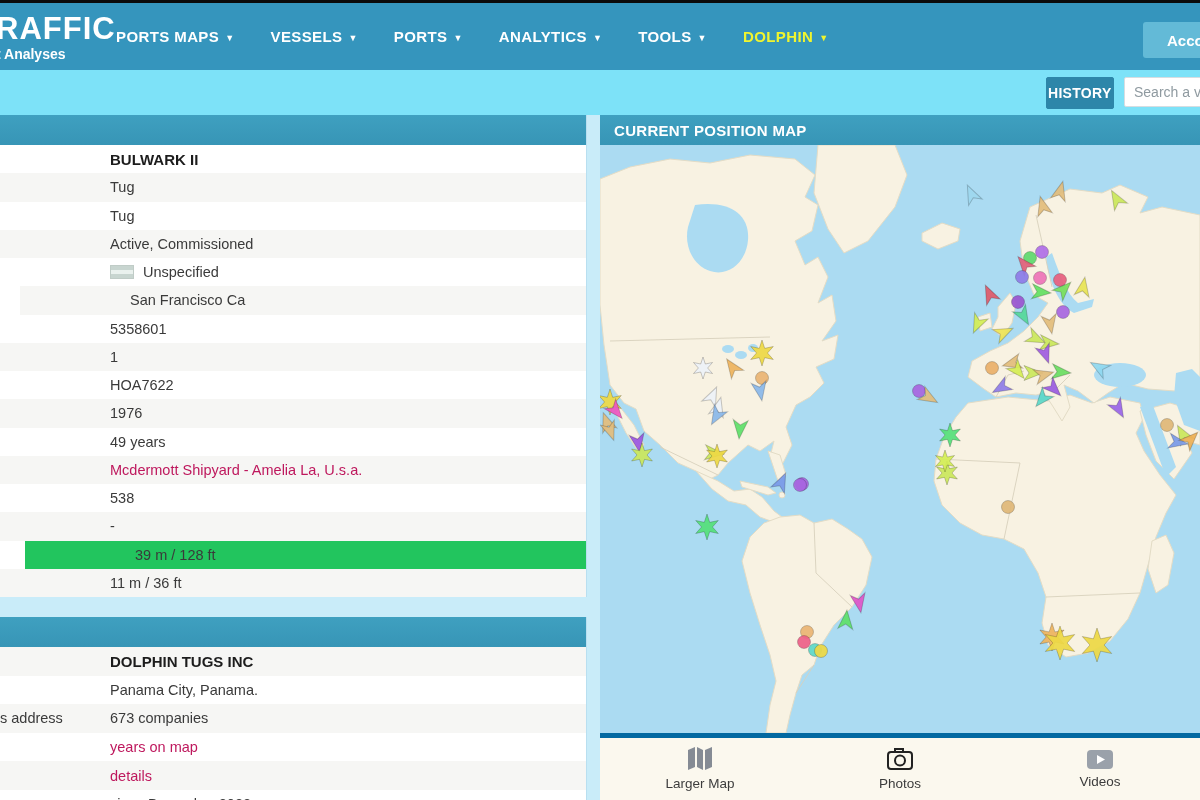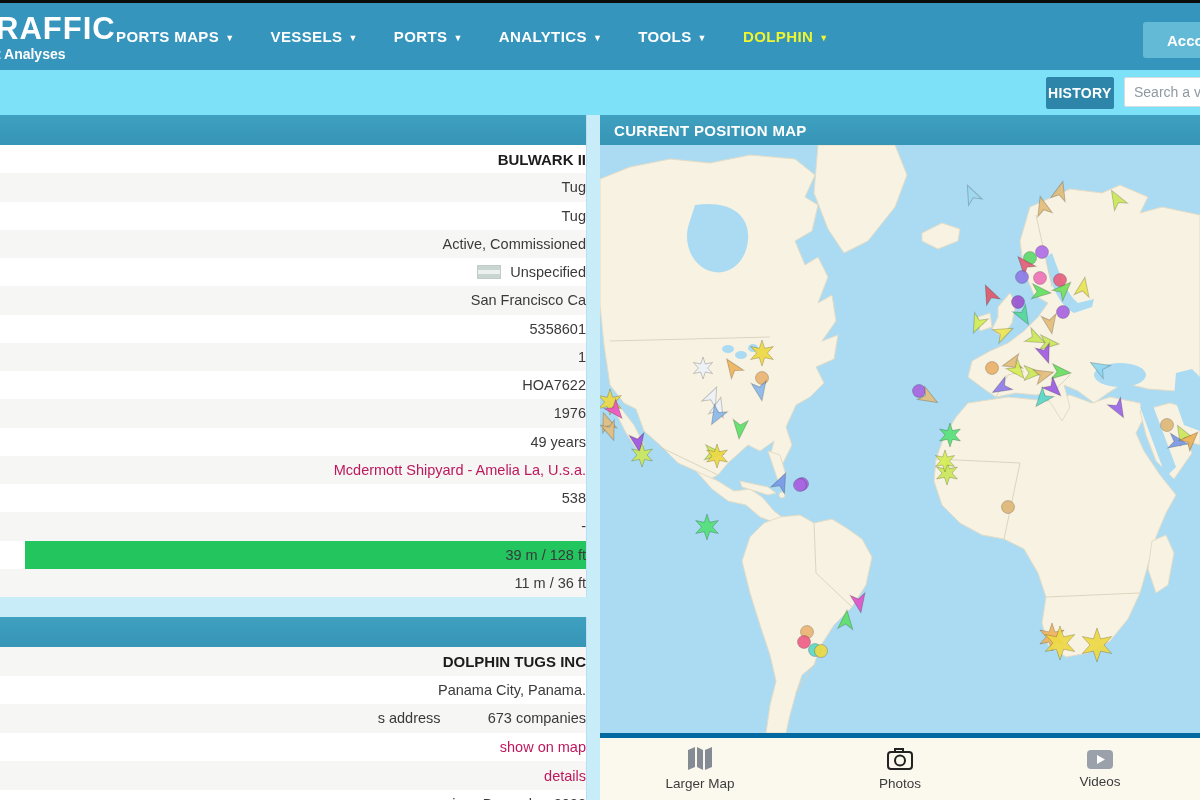--- a/index.html
+++ b/index.html
@@ -20,21 +20,21 @@
                align-items:center;}
   .subbar{position:absolute;top:70px;left:0;width:1200px;height:45px;background:#7de2f8;}
   .history-btn{position:absolute;left:1046px;top:77px;height:30px;background:#2d86a9;color:#fff;
                font-weight:bold;font-size:14px;padding:0 1px;border-radius:2px;display:flex;
                align-items:center;letter-spacing:.3px;border:1px solid #2d86a9;}
   .search-input{position:absolute;left:1124px;top:77px;width:110px;height:30px;border:1px solid #d6dde1;
                border-radius:2px;padding:0 9px;font-size:14px;color:#555;background:#fff;box-sizing:border-box;}
   .search-input::placeholder{color:#8f9aa0;}
   .panel{position:absolute;left:0;width:586px;background:#fff;border-right:1px solid #b9dff0;}
   .panel-header{height:30px;background:linear-gradient(#3fa0c0,#3795b6);}
-  .row{display:flex;align-items:center;font-size:14.5px;color:#3a3a3a;justify-content:flex-end;}
+  .row{display:flex;align-items:center;font-size:14.5px;color:#3a3a3a;}
   .row .lbl{width:110px;flex:none;overflow:hidden;white-space:nowrap;}
   .row .val{white-space:nowrap;}
   .row .val.bold{font-weight:bold;color:#1c1c1c;font-size:15px;}
   .row .val.link{color:#be185d;cursor:pointer;}
   .flag{display:inline-block;width:24px;height:14px;vertical-align:-2px;margin-right:9px;
         background:linear-gradient(#c8d5d0 33%,#eaf1ee 33%,#eaf1ee 66%,#c8d5d0 66%);
         border:1px solid #c0ccc7;box-sizing:border-box;}
   .map-header{position:absolute;left:600px;top:115px;width:600px;height:30px;
               background:linear-gradient(#3fa0c0,#3795b6);color:#fff;font-weight:bold;font-size:15px;
               letter-spacing:.3px;display:flex;align-items:center;padding-left:14px;box-sizing:border-box;}
@@ -104,21 +104,21 @@
         <span class="val">Tug</span>
       </div>
       <div class="row" style="height: 28.25px; background: rgb(246, 246, 244);">
         <span class="lbl"></span>
         <span class="val">Active, Commissioned</span>
       </div>
       <div class="row" style="height: 28.25px; background: rgb(255, 255, 255);">
         <span class="lbl"></span>
         <span class="val"><span class="flag"></span>Unspecified</span>
       </div>
-      <div class="row" style="height: 28.25px; background: rgb(246, 246, 244);">
+      <div class="row" style="height: 28.25px; background: rgb(246, 246, 244); margin-left: 20px;">
         <span class="lbl"></span>
         <span class="val">San Francisco Ca</span>
       </div>
       <div class="row" style="height: 28.25px; background: rgb(255, 255, 255);">
         <span class="lbl"></span>
         <span class="val">5358601</span>
       </div>
       <div class="row" style="height: 28.25px; background: rgb(246, 246, 244);">
         <span class="lbl"></span>
         <span class="val">1</span>
@@ -168,21 +168,21 @@
       <div class="row" style="height: 28.6px; background: rgb(255, 255, 255);">
         <span class="lbl"></span>
         <span class="val">Panama City, Panama.</span>
       </div>
       <div class="row" style="height: 28.6px; background: rgb(246, 246, 244);">
         <span class="lbl">s address</span>
         <span class="val">673 companies</span>
       </div>
       <div class="row" style="height: 28.6px; background: rgb(255, 255, 255);">
         <span class="lbl"></span>
-        <span class="val link">show on map</span>
+        <span class="val link">years on map</span>
       </div>
       <div class="row" style="height: 28.6px; background: rgb(246, 246, 244);">
         <span class="lbl"></span>
         <span class="val link">details</span>
       </div>
       <div class="row" style="height: 28.6px; background: rgb(255, 255, 255);">
         <span class="lbl"></span>
         <span class="val">since December 2022</span>
       </div>
     </div>

